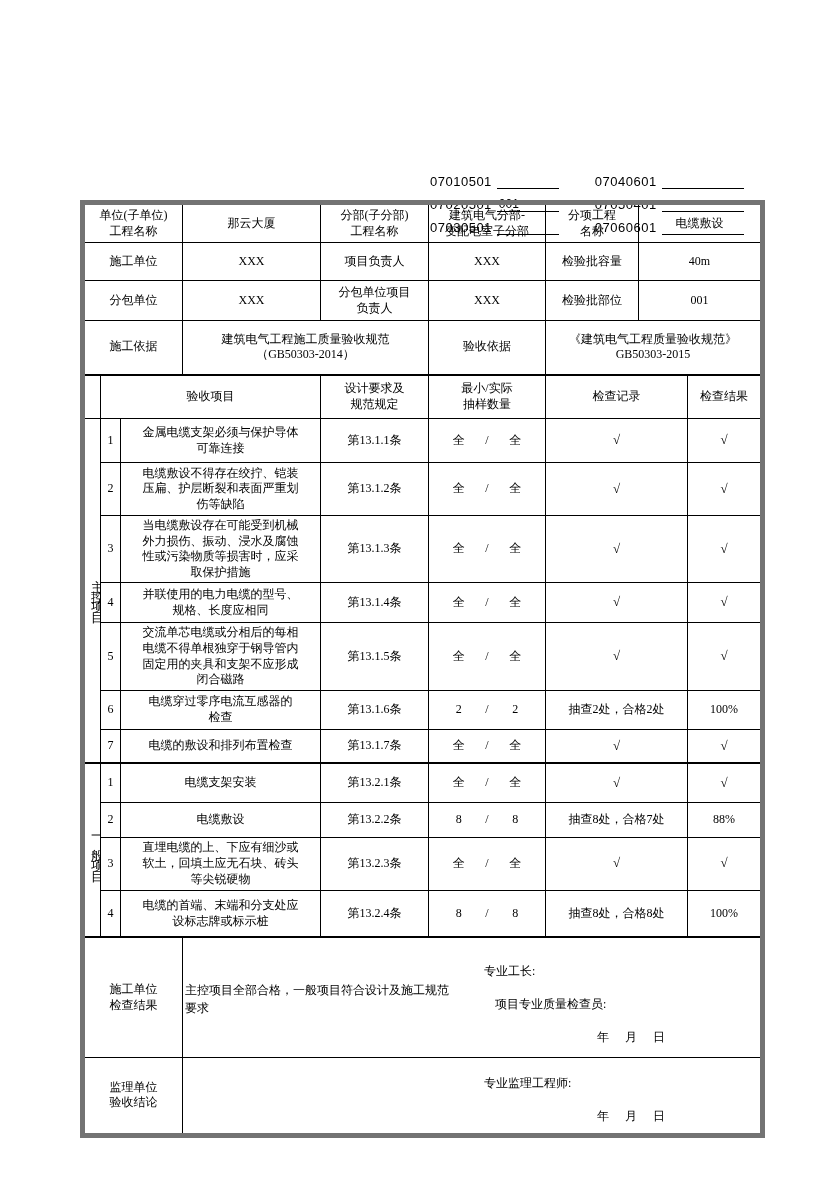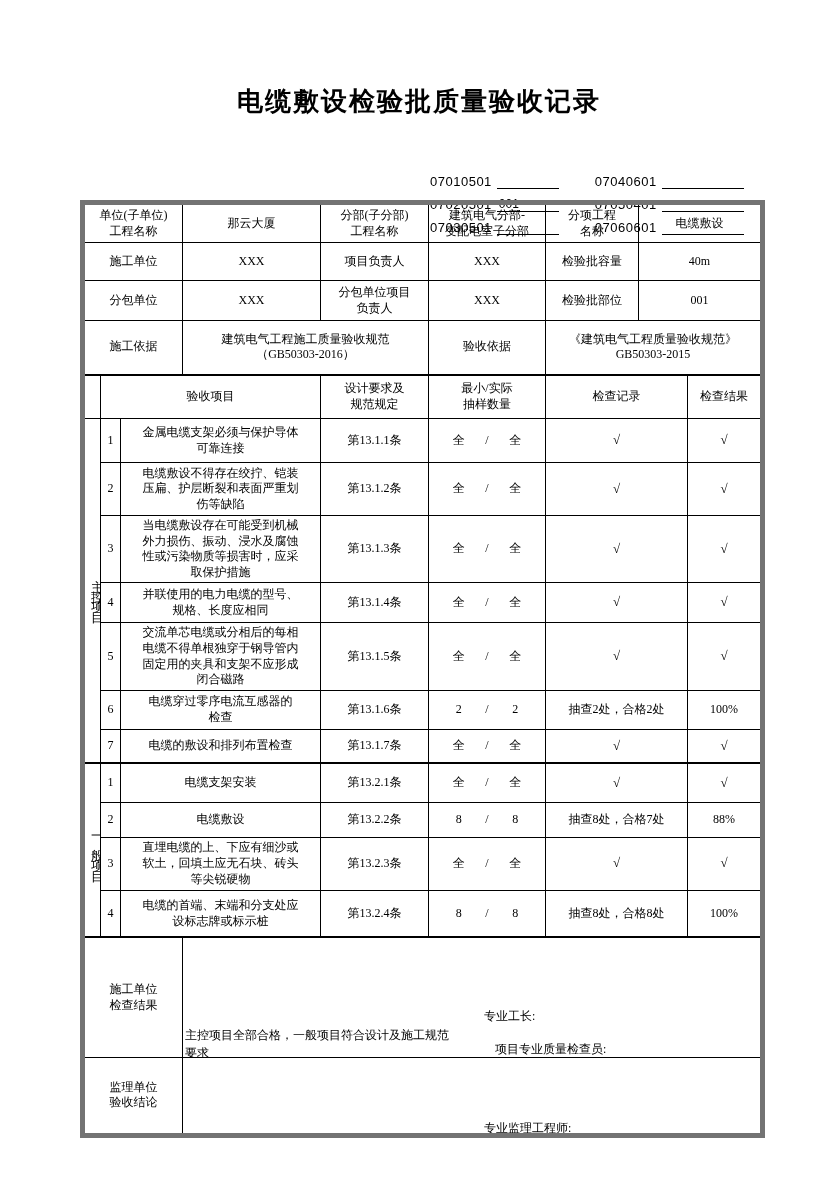--- a/index.html
+++ b/index.html
@@ -84,37 +84,36 @@
   }
   td.sample-cell { padding: 0; }
   .sample-flex {
     display: flex;
     justify-content: space-evenly;
     align-items: center;
     width: 100%;
   }
   .check { font-style: italic; font-size: 13px; }
   td.bigcell { position: relative; padding: 0; }
-  .abs { position: absolute; white-space: pre-line; margin-top: 45px; }
+  .abs { position: absolute; white-space: pre-line; }
   .result-text {
     left: 2px; top: 44px; width: 292px;
     text-align: left; line-height: 1.45;
   }
   .sig-foreman    { left: 301px; top: 26px; }
   .sig-inspector  { left: 312px; top: 59px; }
   .sig-date-1     { left: 414px; top: 92px; letter-spacing: 2px; }
   .sig-supervisor { left: 301px; top: 18px; }
   .sig-date-2     { left: 414px; top: 51px; letter-spacing: 2px; }
 </style>
 </head>
 <body>
 
 <div class="page">
 
-  <div class="title">电缆敷设检验批质量验收记录</div>
 
   <div class="codes">
     <div class="code-pair"><span class="code-num">07010501</span><span class="code-line w1"></span></div>
     <div class="code-pair"><span class="code-num">07040601</span><span class="code-line w2"></span></div>
     <div class="code-pair"><span class="code-num">07020501</span><span class="code-line w1">001</span></div>
     <div class="code-pair"><span class="code-num">07050401</span><span class="code-line w2"></span></div>
     <div class="code-pair"><span class="code-num">07030501</span><span class="code-line w1"></span></div>
     <div class="code-pair"><span class="code-num">07060601</span><span class="code-line w2"></span></div>
   </div>
 
@@ -160,21 +159,21 @@
       <td>分包单位项目
 负责人</td>
       <td>XXX</td>
       <td>检验批部位</td>
       <td colspan="2">001</td>
     </tr>
 
     <tr style="height:54px">
       <td colspan="3">施工依据</td>
       <td colspan="2">建筑电气工程施工质量验收规范
-（GB50303-2016）</td>
+（GB50303-2014）</td>
       <td>验收依据</td>
       <td colspan="3">《建筑电气工程质量验收规范》
 GB50303-2015</td>
     </tr>
 
     <tr style="height:44px" class="thick">
       <td></td>
       <td colspan="3">验收项目</td>
       <td>设计要求及
 规范规定</td>

